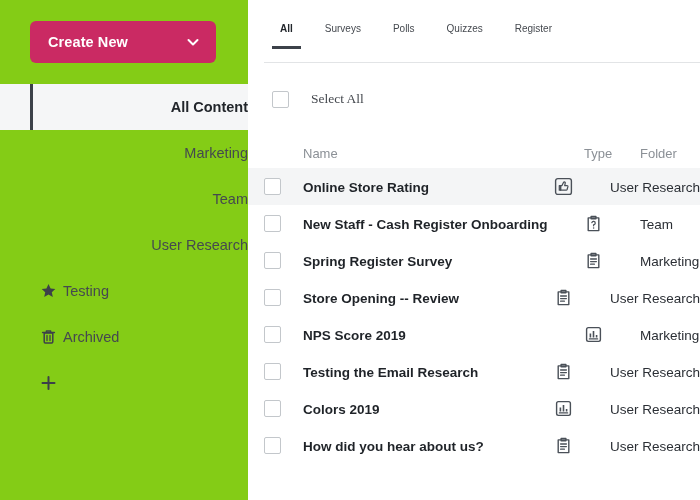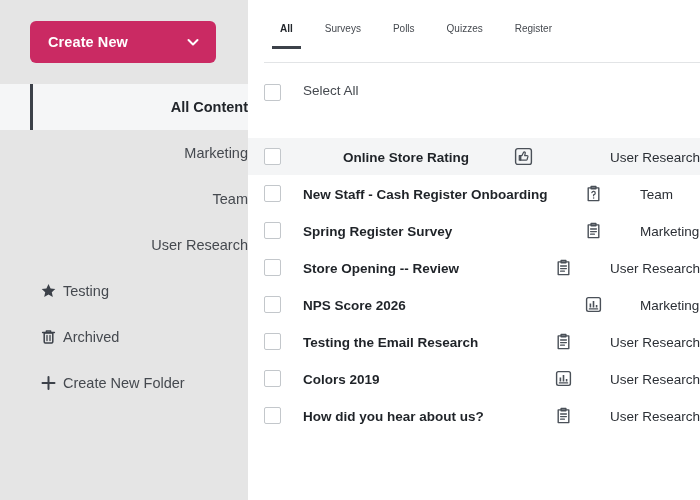--- a/index.html
+++ b/index.html
@@ -21,21 +21,21 @@
     height: 500px;
     display: flex;
     overflow: hidden;
   }
 
   
   .sidebar {
     width: 248px;
     flex: 0 0 248px;
     height: 100%;
-    background: #e5e5e5;
+    background: #84cc16;
     box-sizing: border-box;
     padding: 8px;
     position: relative;
   }
   .create-new-btn {
     position: absolute;
     left: 30px;
     top: 21px;
     width: 186px;
     height: 42px;
@@ -164,25 +164,27 @@
     position: absolute;
     left: 16px;
     right: 0;
     top: 62px;
     height: 1px;
     background: #e2e4e6;
   }
 
   .select-all-row {
     position: absolute;
-    left: 0;
+    left: 8px;
     top: 84px;
     height: 30px;
     display: flex;
+    align-items: center;
     padding-left: 16px;
+    font-family: Liberation Serif, serif;
   }
   .checkbox {
     width: 17px;
     height: 17px;
     border: 1px solid #c3c7cb;
     border-radius: 2px;
     background: #ffffff;
     box-sizing: border-box;
     flex: 0 0 17px;
     cursor: pointer;
@@ -229,21 +231,20 @@
   .table-row {
     display: flex;
     align-items: center;
     height: 37px;
     padding-left: 16px;
     box-sizing: border-box;
     cursor: pointer;
   }
   .table-row.highlight {
     background: #f4f5f6;
-    gap: 40px;
   }
   .row-name {
     font-size: 13.5px;
     font-weight: bold;
     color: #1f2328;
     white-space: nowrap;
     line-height: 1;
   }
   .row-folder {
     font-size: 13.5px;
@@ -312,21 +313,20 @@
         </span>
         <span class="nav-label">Archived</span>
       </div>
 
       <div class="nav-item with-icon">
         <span class="nav-icon">
           <svg viewBox="0 0 17 17" width="17" height="17" aria-hidden="true">
             <path d="M8.5 2.5 V14.5 M2.5 8.5 H14.5" stroke="#3c4149" stroke-width="2" stroke-linecap="round"></path>
           </svg>
         </span>
-        <span class="nav-label">Create New Folder</span>
       </div>
 
     </nav>
   </aside>
 
   <section class="main">
 
     <div class="tabs-rule"></div>
 
     <div class="tabs">
@@ -347,20 +347,26 @@
       </div>
     </div>
 
     <div class="select-all-row">
       <div class="checkbox"></div>
       <span class="select-all-label">Select All</span>
     </div>
 
     <div class="table">
 
+      <div class="table-head">
+        <div class="col-check"></div>
+        <div class="col-name">Name</div>
+        <div class="col-type">Type</div>
+        <div class="col-folder">Folder</div>
+      </div>
 
       <div class="table-row highlight">
         <div class="col-check">
             <div class="checkbox"></div>
           </div>
         <div class="col-name"><span class="row-name">Online Store Rating</span></div>
         <div class="col-type">
           <span class="type-icon">
             <svg viewBox="0 0 19 19" width="19" height="19" aria-hidden="true">
               <rect x="1.6" y="1.6" width="15.8" height="15.8" rx="2.2" fill="none" stroke="#4a5058" stroke-width="1.4"></rect>
@@ -421,21 +427,21 @@
             </svg>
           </span>
         </div>
         <div class="col-folder"><span class="row-folder">User Research</span></div>
       </div>
 
       <div class="table-row">
         <div class="col-check">
             <div class="checkbox"></div>
           </div>
-        <div class="col-name"><span class="row-name">NPS Score 2026</span></div>
+        <div class="col-name"><span class="row-name">NPS Score 2019</span></div>
         <div class="col-type">
           <span class="type-icon">
             <svg viewBox="0 0 19 19" width="19" height="19" aria-hidden="true">
               <rect x="2.6" y="2.6" width="13.8" height="13.8" rx="1.8" fill="none" stroke="#4a5058" stroke-width="1.4"></rect>
               <path d="M6.4 12.6 V8.4 M9.5 12.6 V5.9 M12.6 12.6 V9.9" stroke="#4a5058" stroke-width="1.6" stroke-linecap="butt"></path>
               <path d="M5.3 13.9 H13.7" stroke="#4a5058" stroke-width="1.1" stroke-linecap="round"></path>
             </svg>
           </span>
         </div>
         <div class="col-folder"><span class="row-folder">Marketing</span></div>

